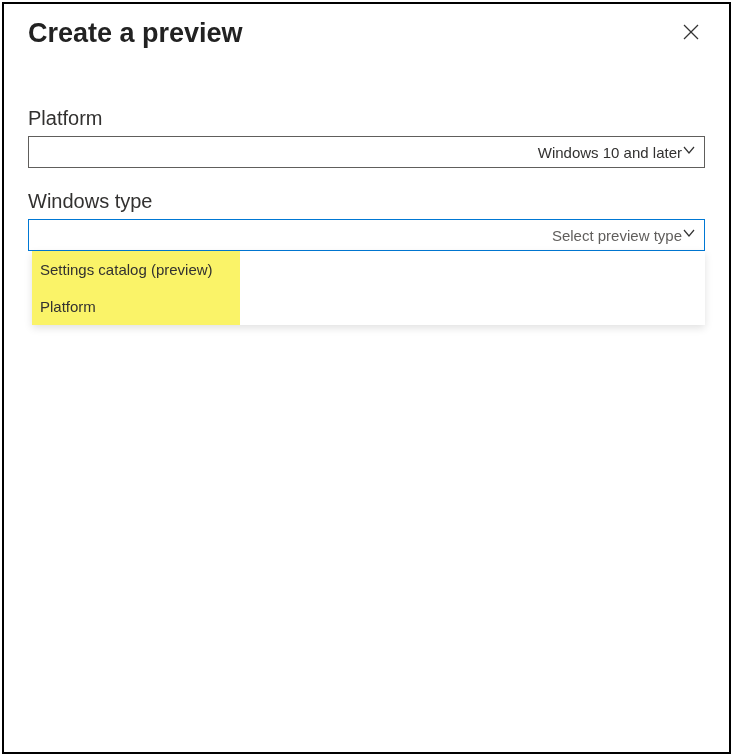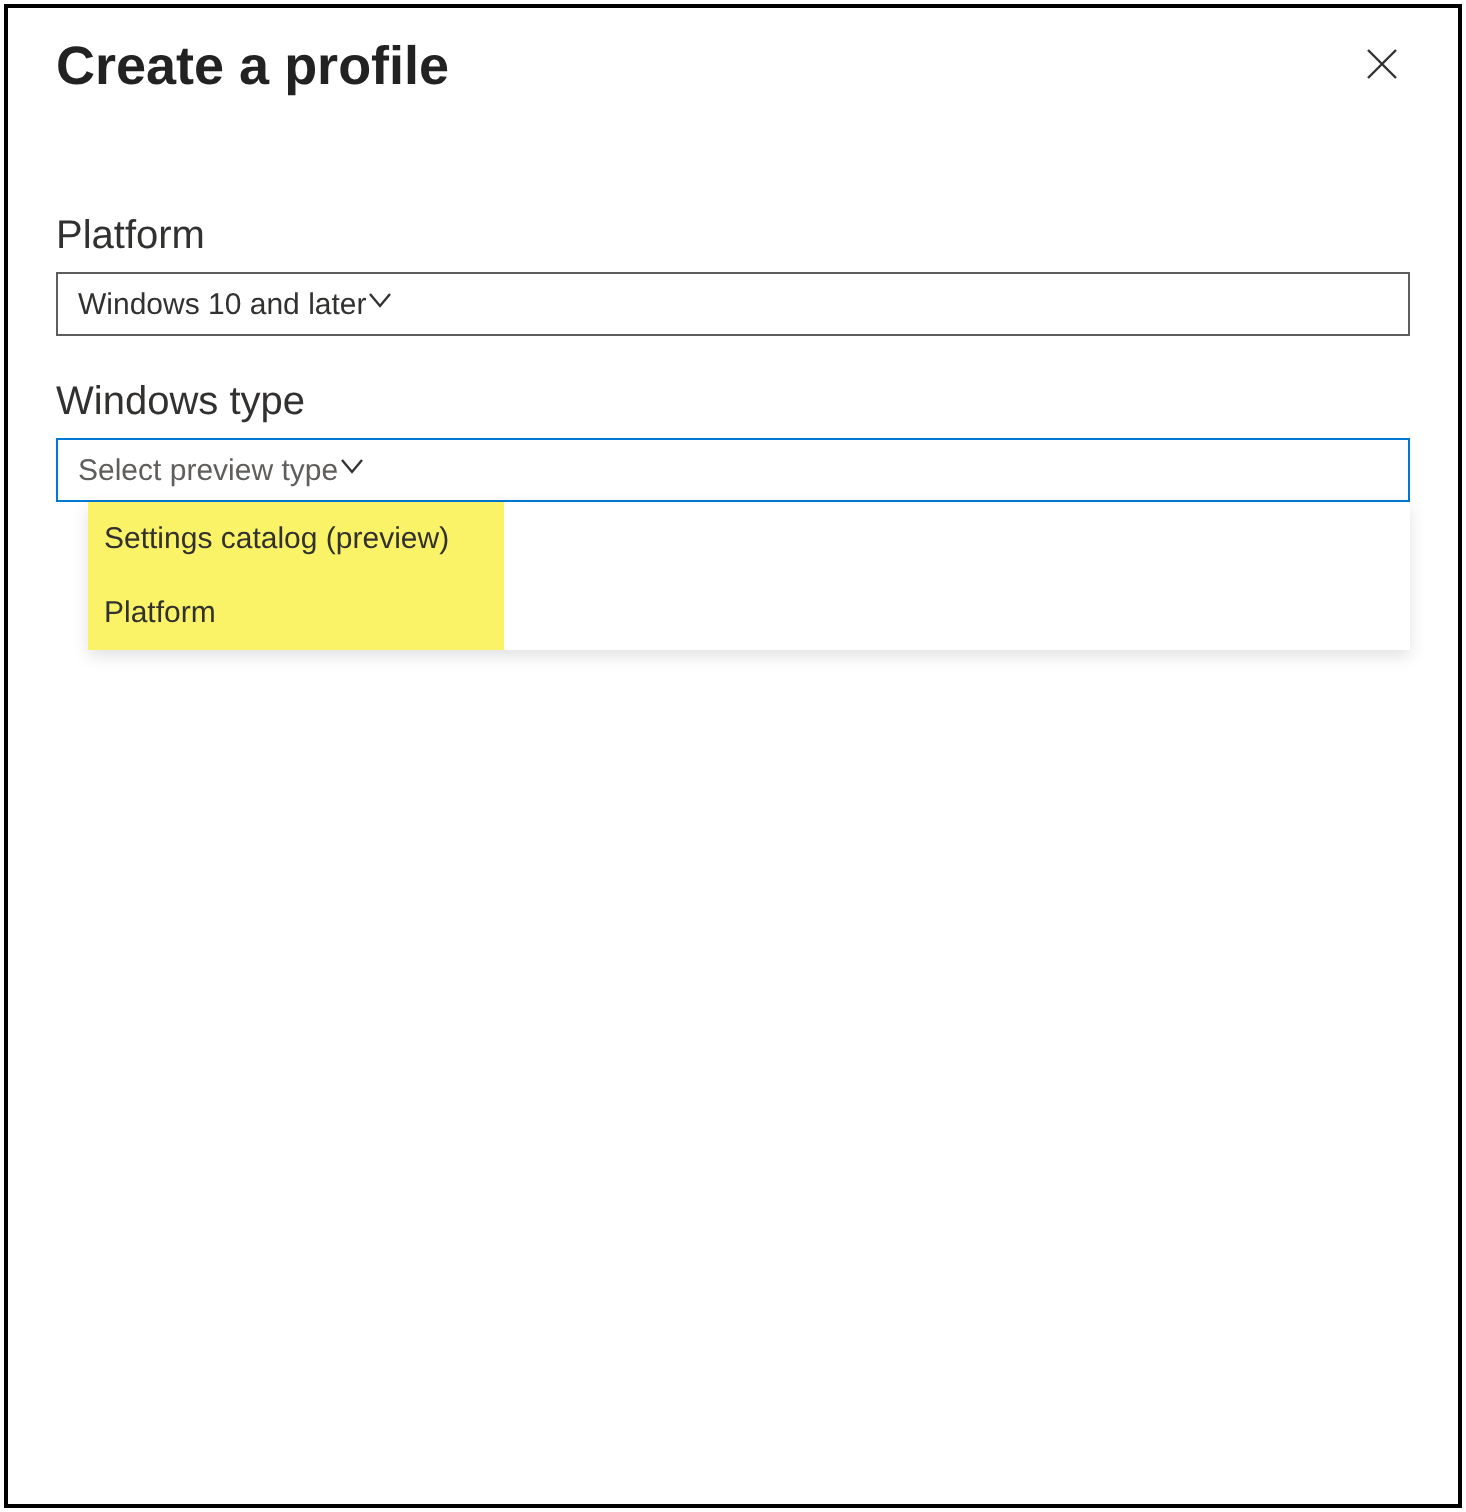--- a/index.html
+++ b/index.html
@@ -52,21 +52,21 @@
       color: #323130;
       margin-bottom: 6px;
       display: block;
     }
     .select-control {
       width: 100%;
       height: 32px;
       border: 1px solid #605e5c;
       display: flex;
       align-items: center;
-      justify-content: flex-start;
+      justify-content: flex-end;
       padding: 0 8px 0 10px;
       cursor: pointer;
       background: #fff;
     }
     .select-control.focused {
       border: 1px solid #0078d4;
     }
     .select-value {
       font-size: 15px;
       color: #323130;
@@ -80,21 +80,21 @@
       stroke: #333;
       stroke-width: 1.2;
       fill: none;
     }
     .dropdown-container {
       position: relative;
     }
     .dropdown-list {
       position: absolute;
       top: 32px;
-      left: 16px;
+      left: 4px;
       right: 0;
       background: #fff;
       box-shadow: 0 3px 8px rgba(0,0,0,0.12);
       z-index: 10;
       display: flex;
       flex-direction: column;
     }
     .dropdown-row {
       display: flex;
       align-items: center;
@@ -111,21 +111,21 @@
       flex: 1;
       align-self: stretch;
       background: #fff;
     }
   </style>
 </head>
 <body>
 
 <div class="panel">
   <div class="header">
-    <h1 class="title">Create a profile</h1>
+    <h1 class="title">Create a preview</h1>
     <span class="close-btn">
       <svg viewBox="0 0 16 16">
         <line x1="1" y1="1" x2="15" y2="15"></line>
         <line x1="15" y1="1" x2="1" y2="15"></line>
       </svg>
     </span>
   </div>
 
   <div class="field-group">
     <label class="field-label">Platform</label>

